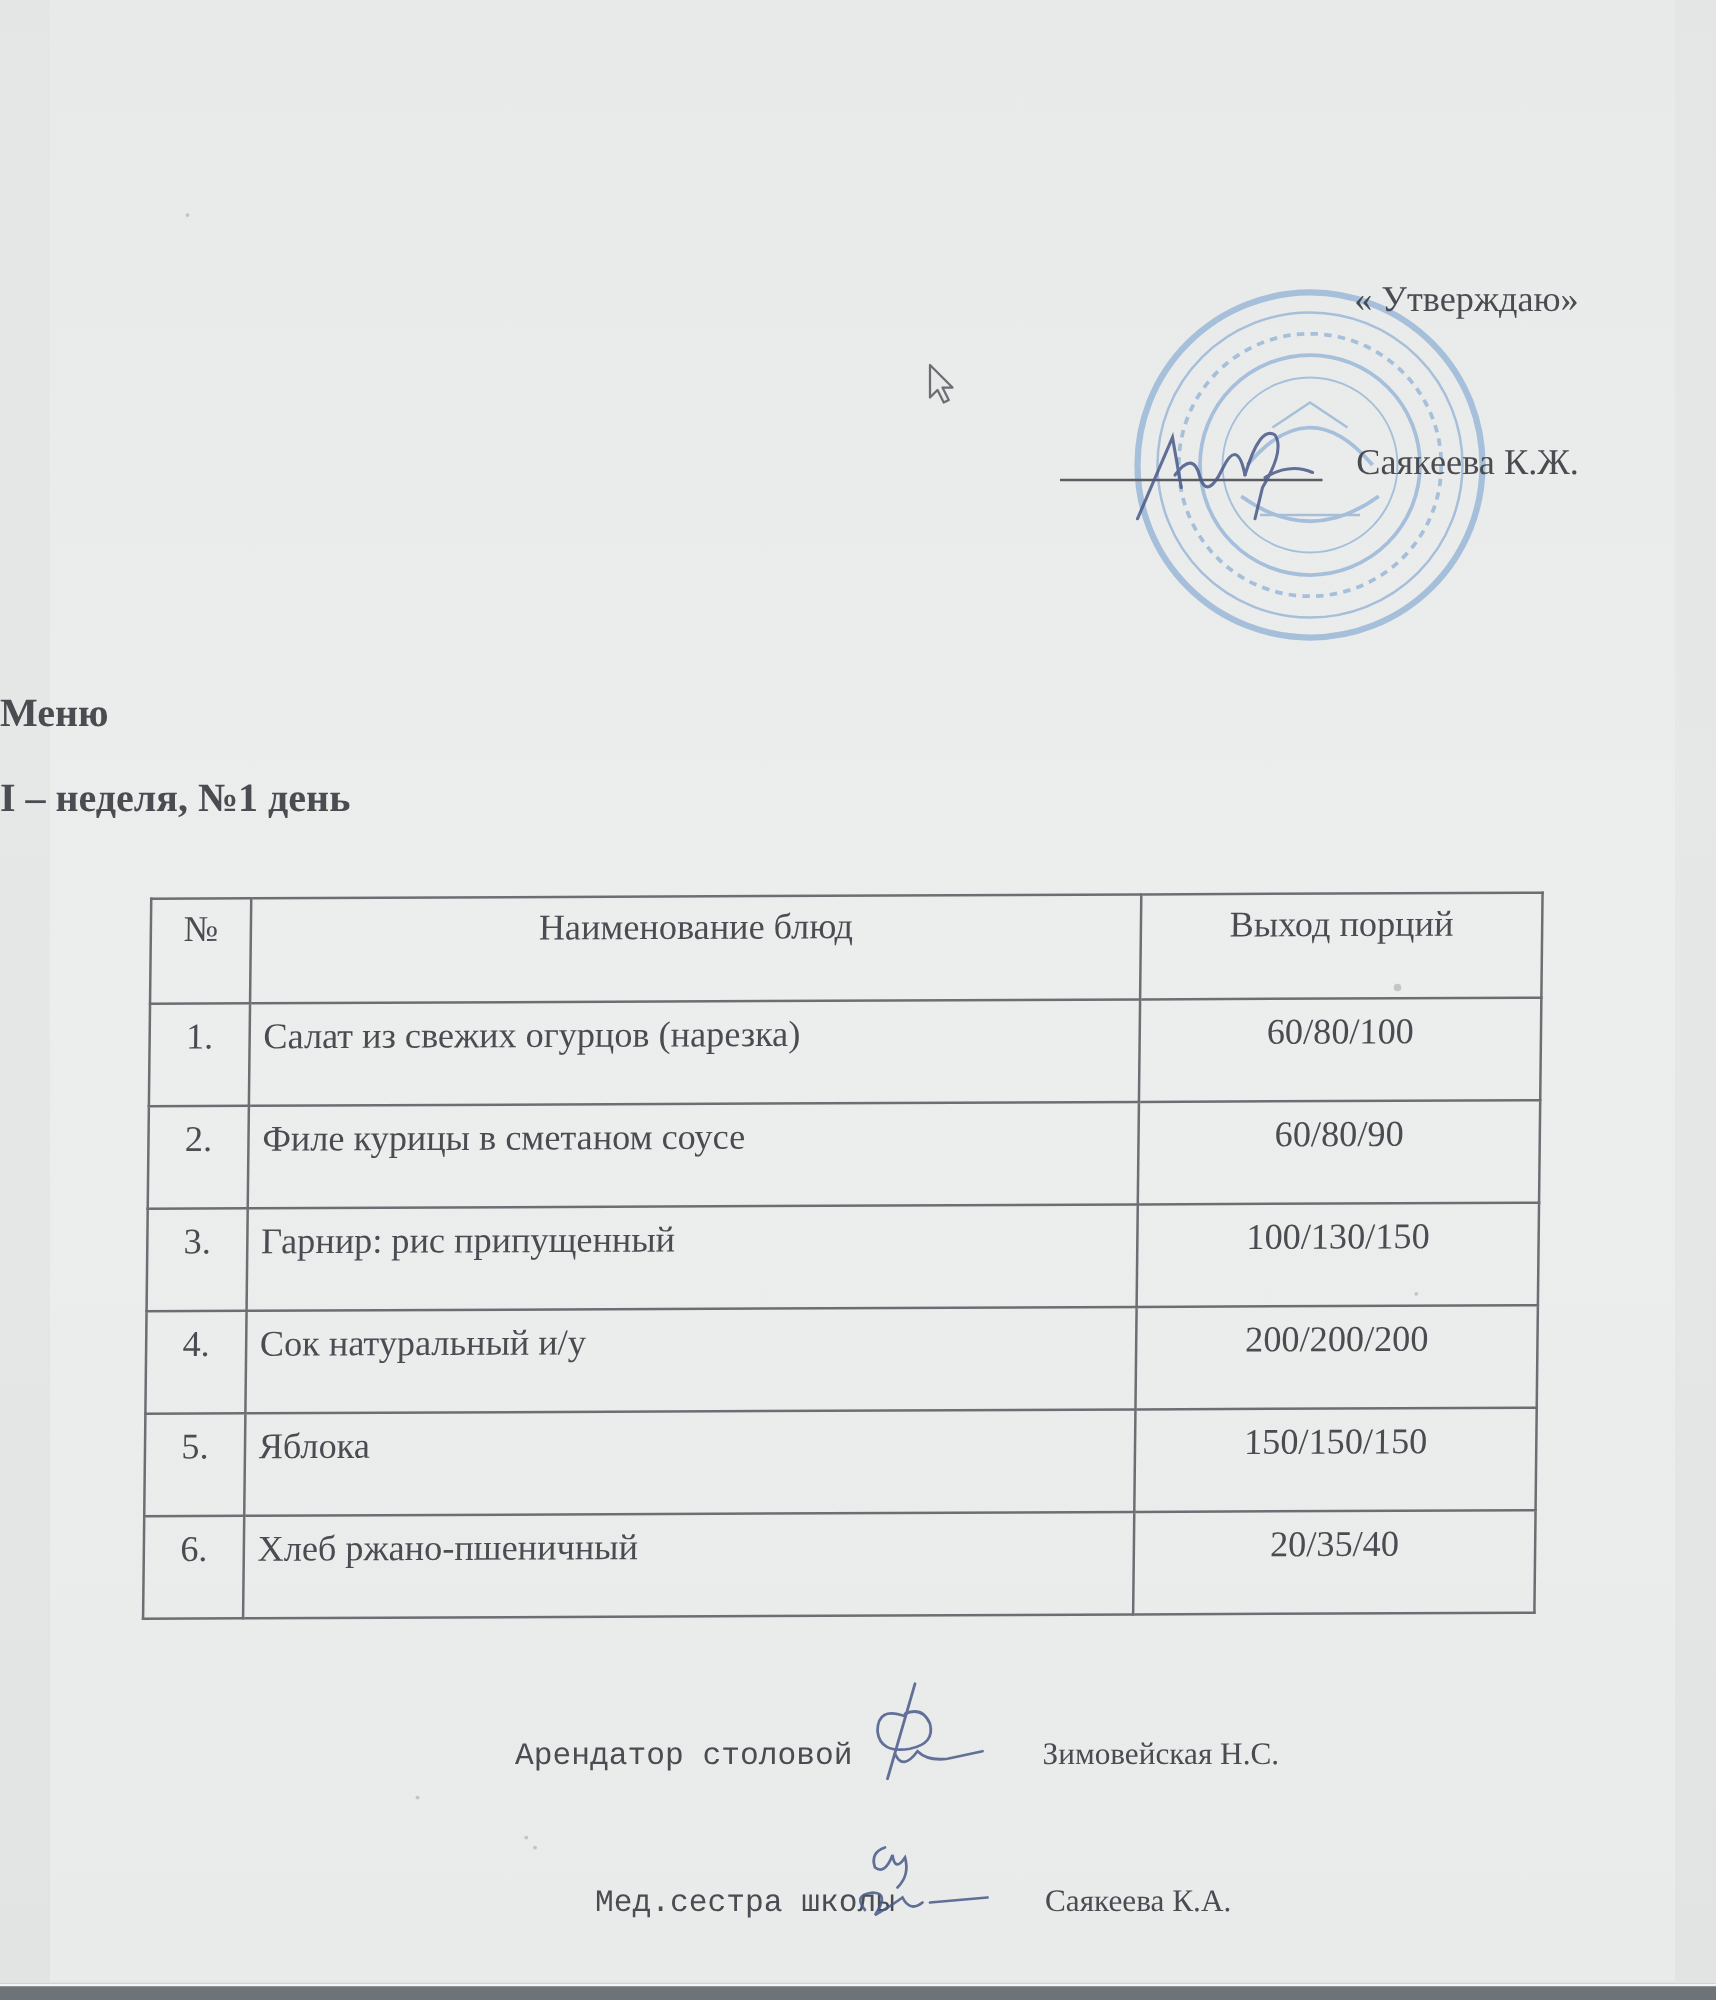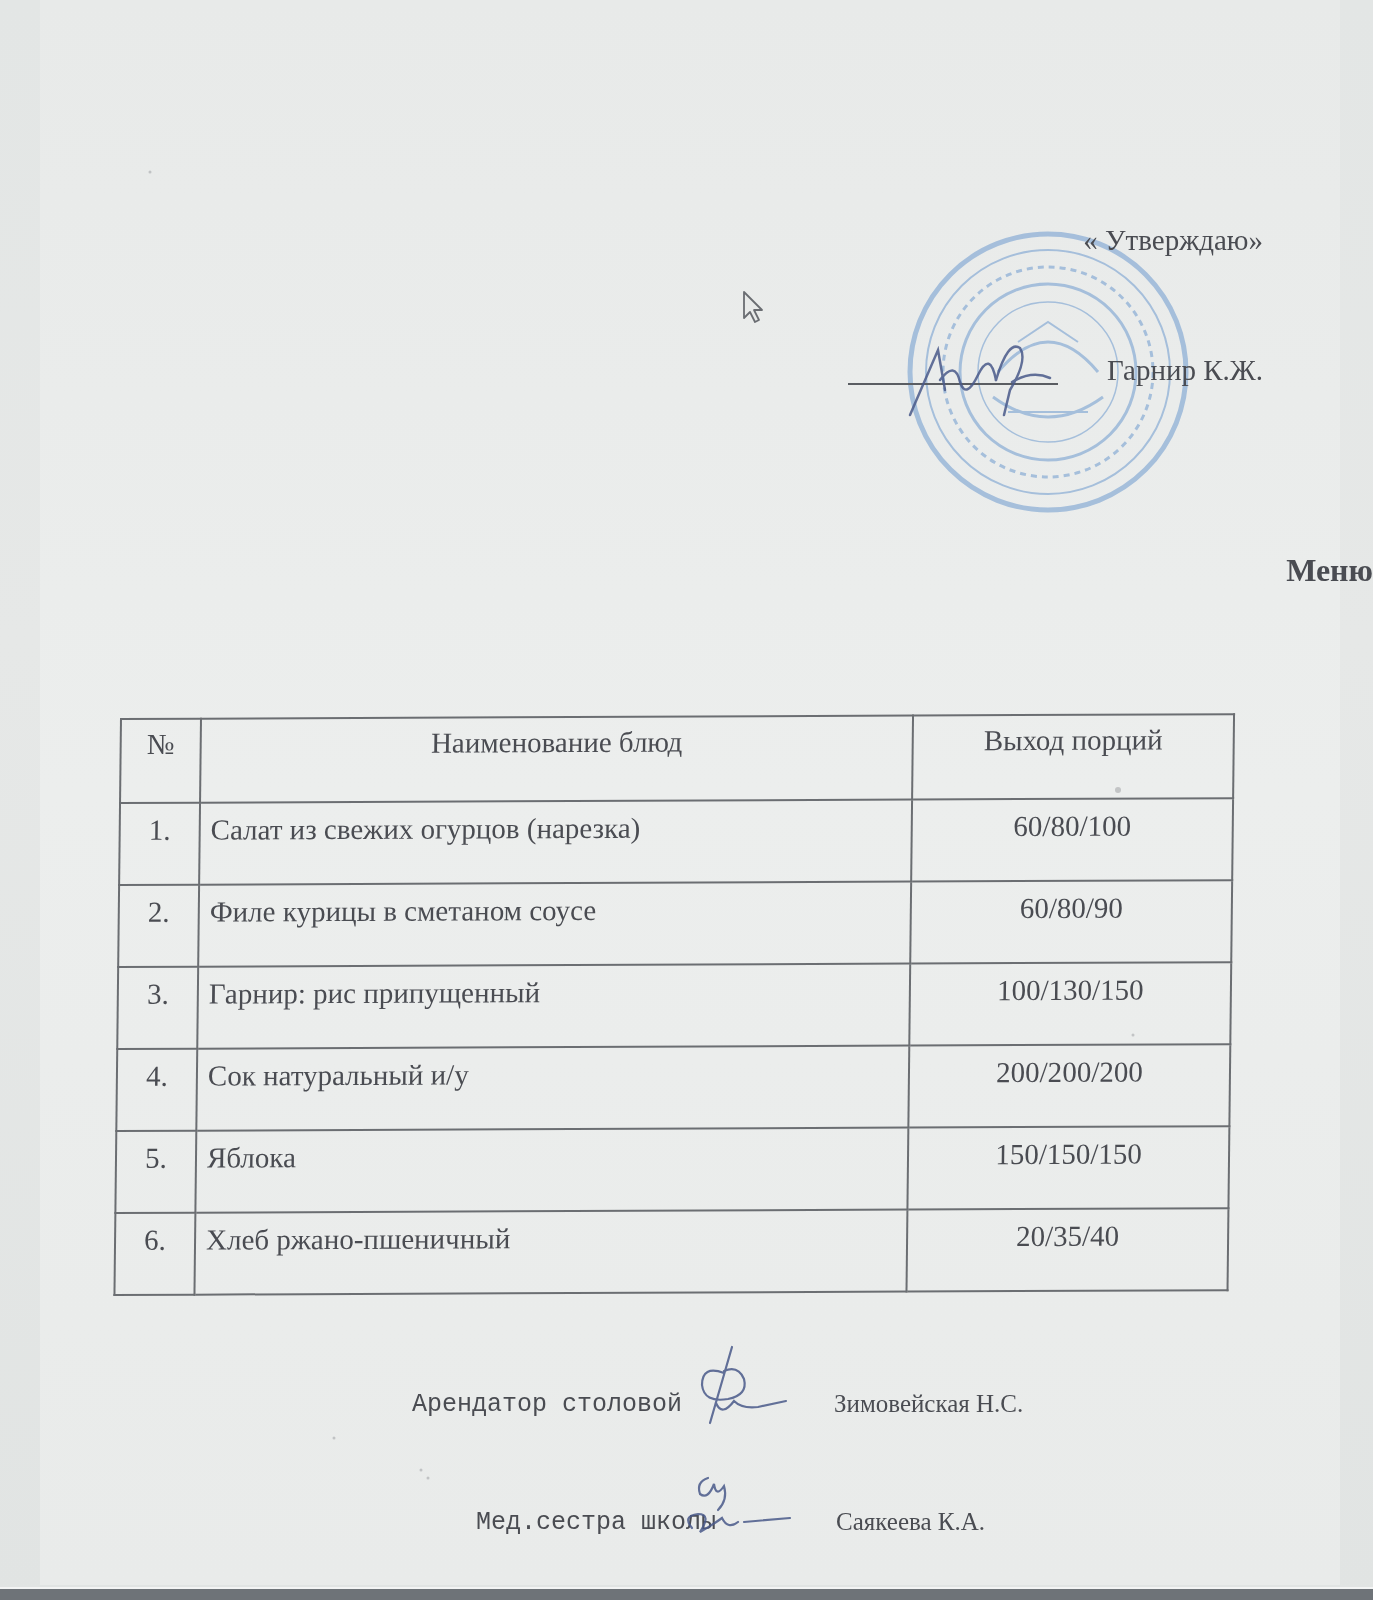--- a/index.html
+++ b/index.html
@@ -79,21 +79,21 @@
       left: 742px;
       top: 290px;
       width: 22px;
       height: 34px;
     }
 
     
     .title {
       position: absolute;
       left: 0; right: 0;
-      text-align: right;
+      text-align: left;
       font-weight: bold;
       font-size: 32px;
     }
     .title.t1 { top: 552px; }
     .title.t2 { top: 620px; }
 
     
     .menu-table-wrap {
       position: absolute;
       left: 120px;
@@ -160,38 +160,39 @@
       <path d="M120 120 L150 100 L180 120" stroke-width="2"></path>
       <path d="M110 190 L190 190" stroke-width="2"></path>
       <g stroke-width="3" stroke-dasharray="6 5">
         <circle cx="150" cy="150" r="105"></circle>
       </g>
     </g>
   </svg>
 
   <div class="approval text" style="width:420px;height:200px;text-align:right;">
     <span class="line l1">« Утверждаю»</span>
-    <span class="line l3">Гарнир К.Ж.</span>
+    <span class="line l3">Саякеева К.Ж.</span>
     <div class="sig-line"></div>
   </div>
 
   <svg class="director-sign" viewBox="0 0 160 100">
     <g fill="none" stroke="#4a5a8a" stroke-width="2.5" stroke-linecap="round" opacity="0.85">
       <path d="M10 95 L38 30 L45 70"></path>
       <path d="M40 60 Q55 40 60 62 Q66 80 78 55 Q90 30 96 60"></path>
       <path d="M96 60 Q108 20 120 28 Q128 40 110 70 L104 95"></path>
       <path d="M112 62 Q132 50 150 58"></path>
     </g>
   </svg>
 
   <svg class="cursor" viewBox="0 0 22 34">
     <path d="M2 2 L2 28 L8 22 L13 32 L17 30 L12 20 L20 20 Z" fill="#e8eae9" stroke="#6a6d72" stroke-width="1.8" stroke-linejoin="round"></path>
   </svg>
 
   <div class="title t1 text">Меню</div>
+  <div class="title t2 text">I – неделя, №1 день</div>
 
   <div class="menu-table-wrap">
     <table class="menu">
       <thead>
         <tr>
           <th class="c-num">№</th>
           <th class="c-name">Наименование блюд</th>
           <th class="c-out">Выход порций</th>
         </tr>
       </thead>

